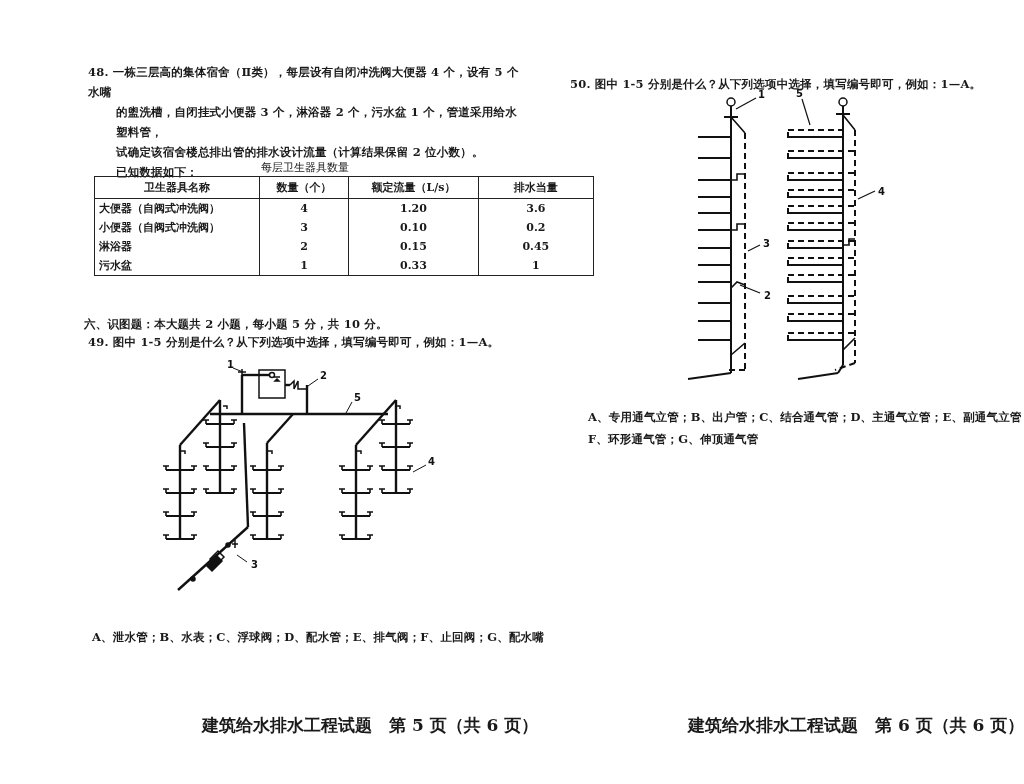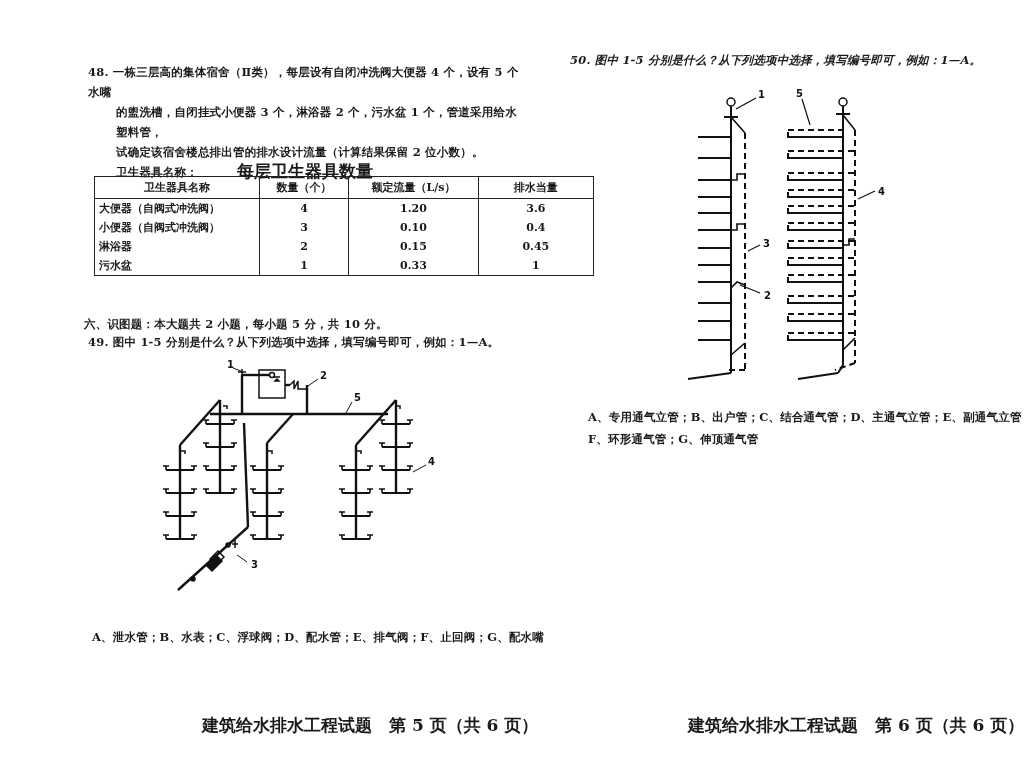--- a/index.html
+++ b/index.html
@@ -7,53 +7,53 @@
       width:1024px; height:784px; background:#ffffff; position:relative; overflow:hidden;
       font-family:"DejaVu Serif","Liberation Serif",serif; color:#1a1a1a;
     }
     .page { position:absolute; top:0; height:784px; }
     #page-left { left:0; width:540px; }
     #page-right { left:540px; width:484px; }
     .txt { position:absolute; font-size:11.5px; line-height:20px; font-weight:bold; white-space:nowrap; letter-spacing:0.2px; }
     .q48 { left:88px; top:62px; width:440px; white-space:normal; }
     .q48 p { margin:0; }
     .q48 .ind { padding-left:28px; }
-    .tcap { position:absolute; left:90px; top:160px; width:430px; text-align:center; font-size:17px; font-weight:bold; }
+    .tcap { position:absolute; left:90px; top:160px; width:430px; text-align:center; font-size:11px; font-weight:normal; }
     table.fix {
       position:absolute; left:94px; top:176px; width:500px; border-collapse:collapse;
       font-size:11px; font-weight:bold;
     }
     table.fix th, table.fix td { padding:0 4px; height:19px; }
     table.fix th { border:1px solid #222; height:21px; font-weight:bold; text-align:center; }
     table.fix td { border-left:1px solid #222; border-right:1px solid #222; text-align:center;margin-top:20px; }
     table.fix td.name { text-align:left; }
     table.fix tr:last-child td { border-bottom:1px solid #222; }
     table.fix col.c1 { width:140px; } table.fix col.c2 { width:76px; }
     table.fix col.c3 { width:110px; } table.fix col.c4 { width:98px; }
     .sec6 { left:84px; top:314px; }
     .q49 { left:88px; top:332px; }
     .opts49 { left:92px; top:627px; }
     .foot { position:absolute; top:714px; font-size:17px; font-weight:bold; white-space:nowrap; }
     .foot-l { left:202px; }
     .foot-r { left:148px; }
-    .q50 { left:30px; top:50px;font-style:italic; }
+    .q50 { left:30px; top:74px; }
     .opts50 { left:48px; top:406px; line-height:22px; }
     svg.diag { position:absolute; }
     .lbl { font-family:"DejaVu Sans","Liberation Sans",sans-serif; font-size:10px; font-weight:bold; fill:#111; }
   </style>
 </head>
 <body>
 
 <div class="page" id="page-left">
 
   <div class="txt q48">
     <p>48. 一栋三层高的集体宿舍（Ⅱ类），每层设有自闭冲洗阀大便器 4 个，设有 5 个水嘴</p>
     <p class="ind">的盥洗槽，自闭挂式小便器 3 个，淋浴器 2 个，污水盆 1 个，管道采用给水塑料管，</p>
     <p class="ind">试确定该宿舍楼总排出管的排水设计流量（计算结果保留 2 位小数）。</p>
-    <p class="ind">卫生器具名称：</p>
+    <p class="ind">已知数据如下：</p>
   </div>
 
   <div class="tcap">每层卫生器具数量</div>
   <table class="fix">
     <colgroup>
         <col class="c1">
         <col class="c2">
         <col class="c3">
         <col class="c4">
       </colgroup>
@@ -69,21 +69,21 @@
       <tr>
         <td class="name">大便器（自阀式冲洗阀）</td>
         <td>4</td>
         <td>1.20</td>
         <td>3.6</td>
       </tr>
       <tr>
         <td class="name">小便器（自阀式冲洗阀）</td>
         <td>3</td>
         <td>0.10</td>
-        <td>0.4</td>
+        <td>0.2</td>
       </tr>
       <tr>
         <td class="name">淋浴器</td>
         <td>2</td>
         <td>0.15</td>
         <td>0.45</td>
       </tr>
       <tr>
         <td class="name">污水盆</td>
         <td>1</td>

